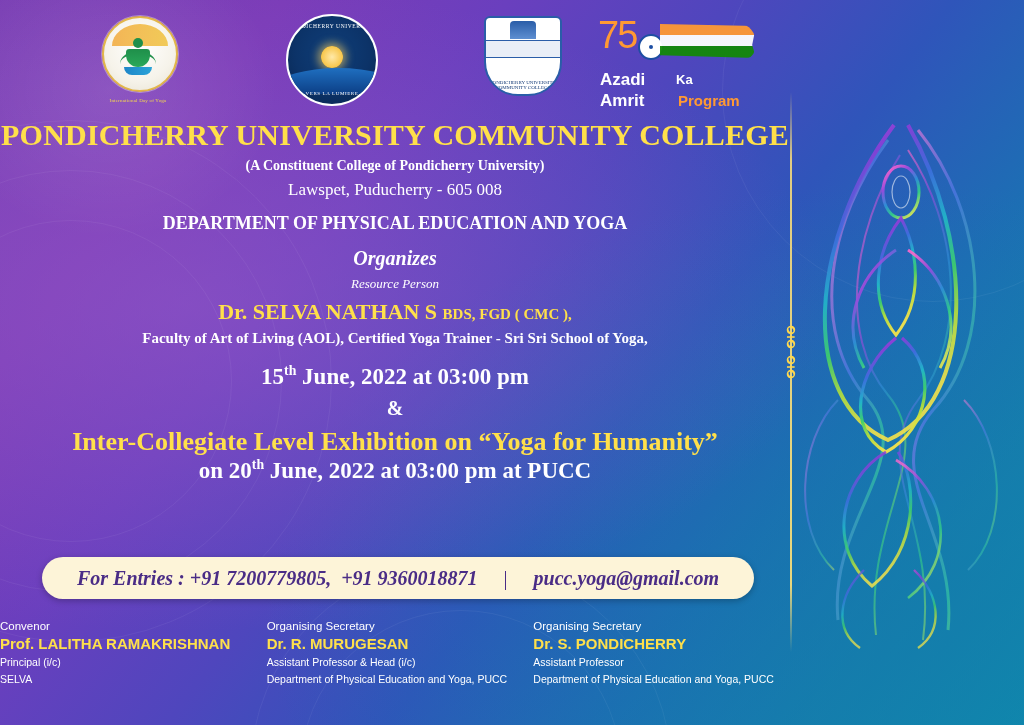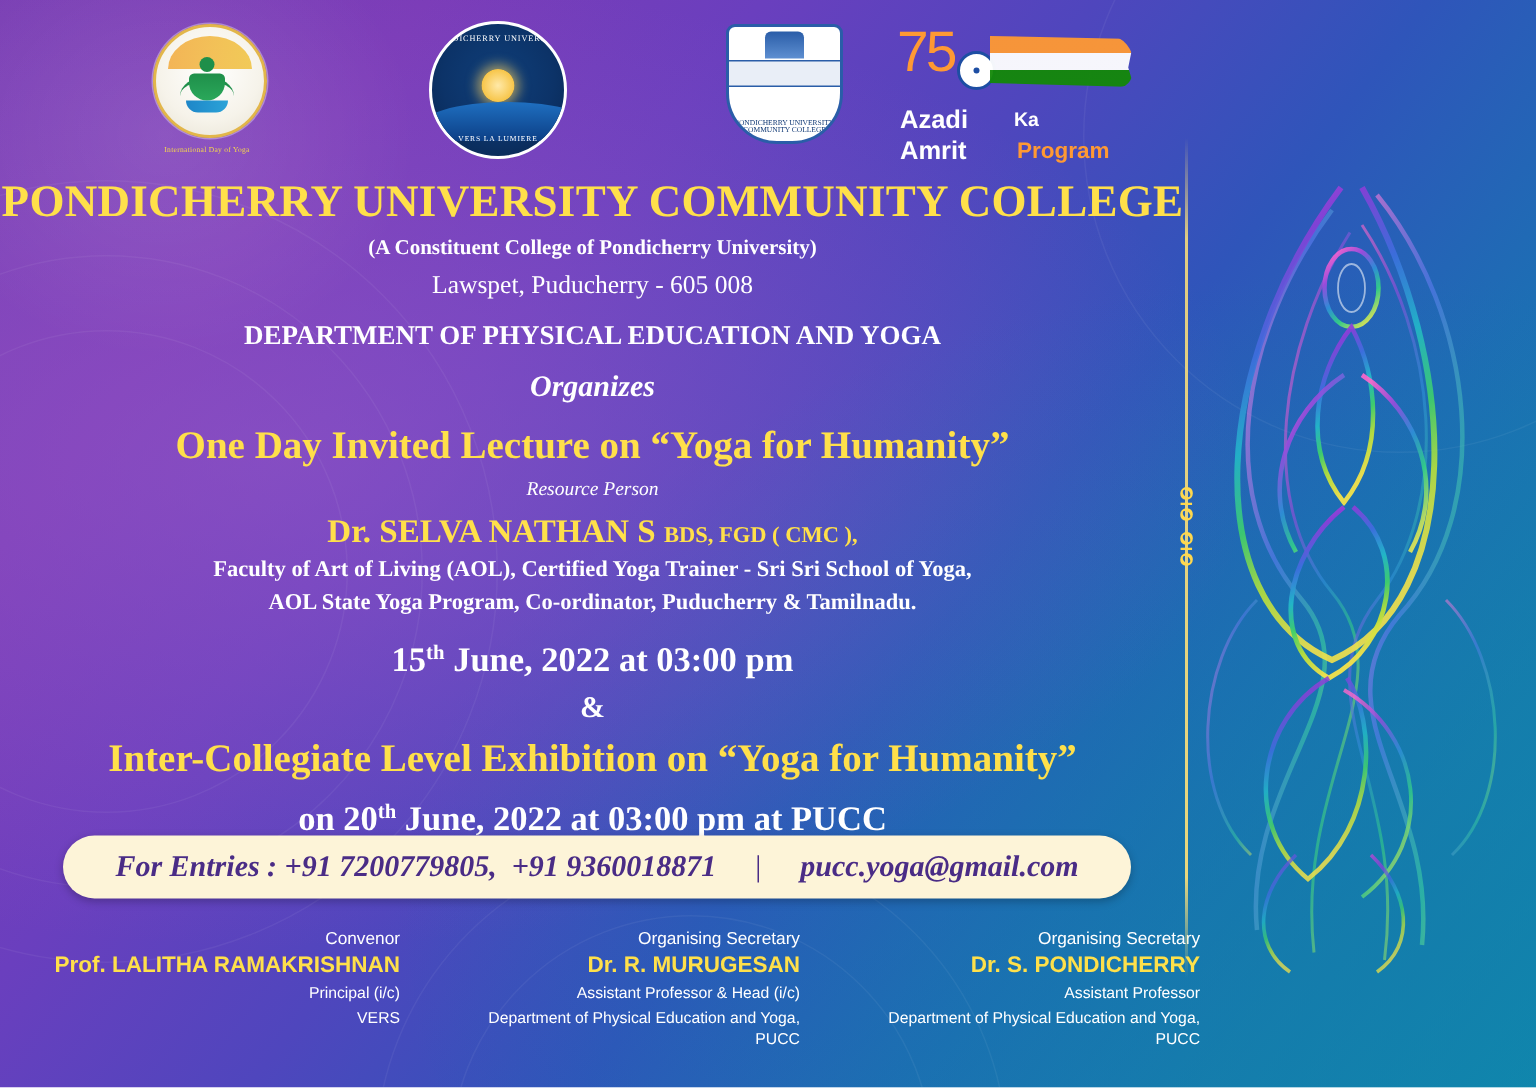--- a/index.html
+++ b/index.html
@@ -371,21 +371,20 @@
     font-weight: bold;
     color: #ffffff;
   }
   #exhibition-title {
     margin-top: 7px;
     font-size: 26px;
     font-weight: bold;
     color: #ffe04a;
   }
   #date-line-2 {
-    margin-top: 12px;
     font-size: 23px;
     font-weight: bold;
     color: #ffffff;
     text-align: center;
   }
   sup { font-size: 0.6em; vertical-align: super; }
 
   
   #contact-banner {
     position: absolute;
@@ -416,24 +415,23 @@
   
   #footer {
     position: absolute;
     left: 0;
     top: 620px;
     width: 800px;
     display: flex;
   }
   .official {
     flex: 1;
-    text-align: right;
+    text-align: left;
     color: #ffffff;
     font-family: "Liberation Sans", sans-serif;
-    padding-left: 32px;
   }
   .official .role {
     font-size: 11.5px;
     color: #ffffff;
   }
   .official .name {
     margin-top: 3px;
     font-size: 15px;
     font-weight: bold;
     color: #ffe04a;
@@ -507,28 +505,26 @@
       <div class="azadi-hindi">Program</div>
     </div>
   </div>
 
   <div id="content">
     <div id="college-name">PONDICHERRY UNIVERSITY COMMUNITY COLLEGE</div>
     <div id="constituent-line">(A Constituent College of Pondicherry University)</div>
     <div id="address-line">Lawspet, Puducherry - 605 008</div>
     <div id="department-line">DEPARTMENT OF PHYSICAL EDUCATION AND YOGA</div>
     <div id="organizes">Organizes</div>
-    <div id="lecture-title">One Day Invited Lecture on “Yoga for Humanity”</div>
     <div id="resource-person-label">Resource Person</div>
     <div id="speaker-line">
       <span>Dr. SELVA NATHAN S</span>
       <span class="quals">BDS, FGD ( CMC ),</span>
     </div>
     <div id="speaker-affil-1">Faculty of Art of Living (AOL), Certified Yoga Trainer - Sri Sri School of Yoga,</div>
-    <div id="speaker-affil-2">AOL State Yoga Program, Co-ordinator, Puducherry &amp; Tamilnadu.</div>
 
     <div id="date-line-1">
       <span>15</span><sup>th</sup><span> June, 2022 at 03:00 pm</span>
     </div>
 
     <div id="ampersand">&amp;</div>
     <div id="exhibition-title">Inter-Collegiate Level Exhibition on “Yoga for Humanity”</div>
 
     <div id="date-line-2">
       <span>on </span><span>20</span><sup>th</sup><span> June, 2022 at 03:00 pm at PUCC</span>
@@ -539,21 +535,21 @@
     <span class="ct">For Entries : +91 7200779805,  +91 9360018871</span>
     <span class="sep">|</span>
     <span class="ct">pucc.yoga@gmail.com</span>
   </div>
 
   <div id="footer">
     <div class="official">
       <div class="role">Convenor</div>
       <div class="name">Prof. LALITHA RAMAKRISHNAN</div>
       <div class="desg">Principal (i/c)</div>
-      <div class="desg">VERS</div>
+      <div class="desg">SELVA</div>
     </div>
     <div class="official">
       <div class="role">Organising Secretary</div>
       <div class="name">Dr. R. MURUGESAN</div>
       <div class="desg">Assistant Professor &amp; Head (i/c)</div>
       <div class="desg">Department of Physical Education and Yoga, PUCC</div>
     </div>
     <div class="official">
       <div class="role">Organising Secretary</div>
       <div class="name">Dr. S. PONDICHERRY</div>

